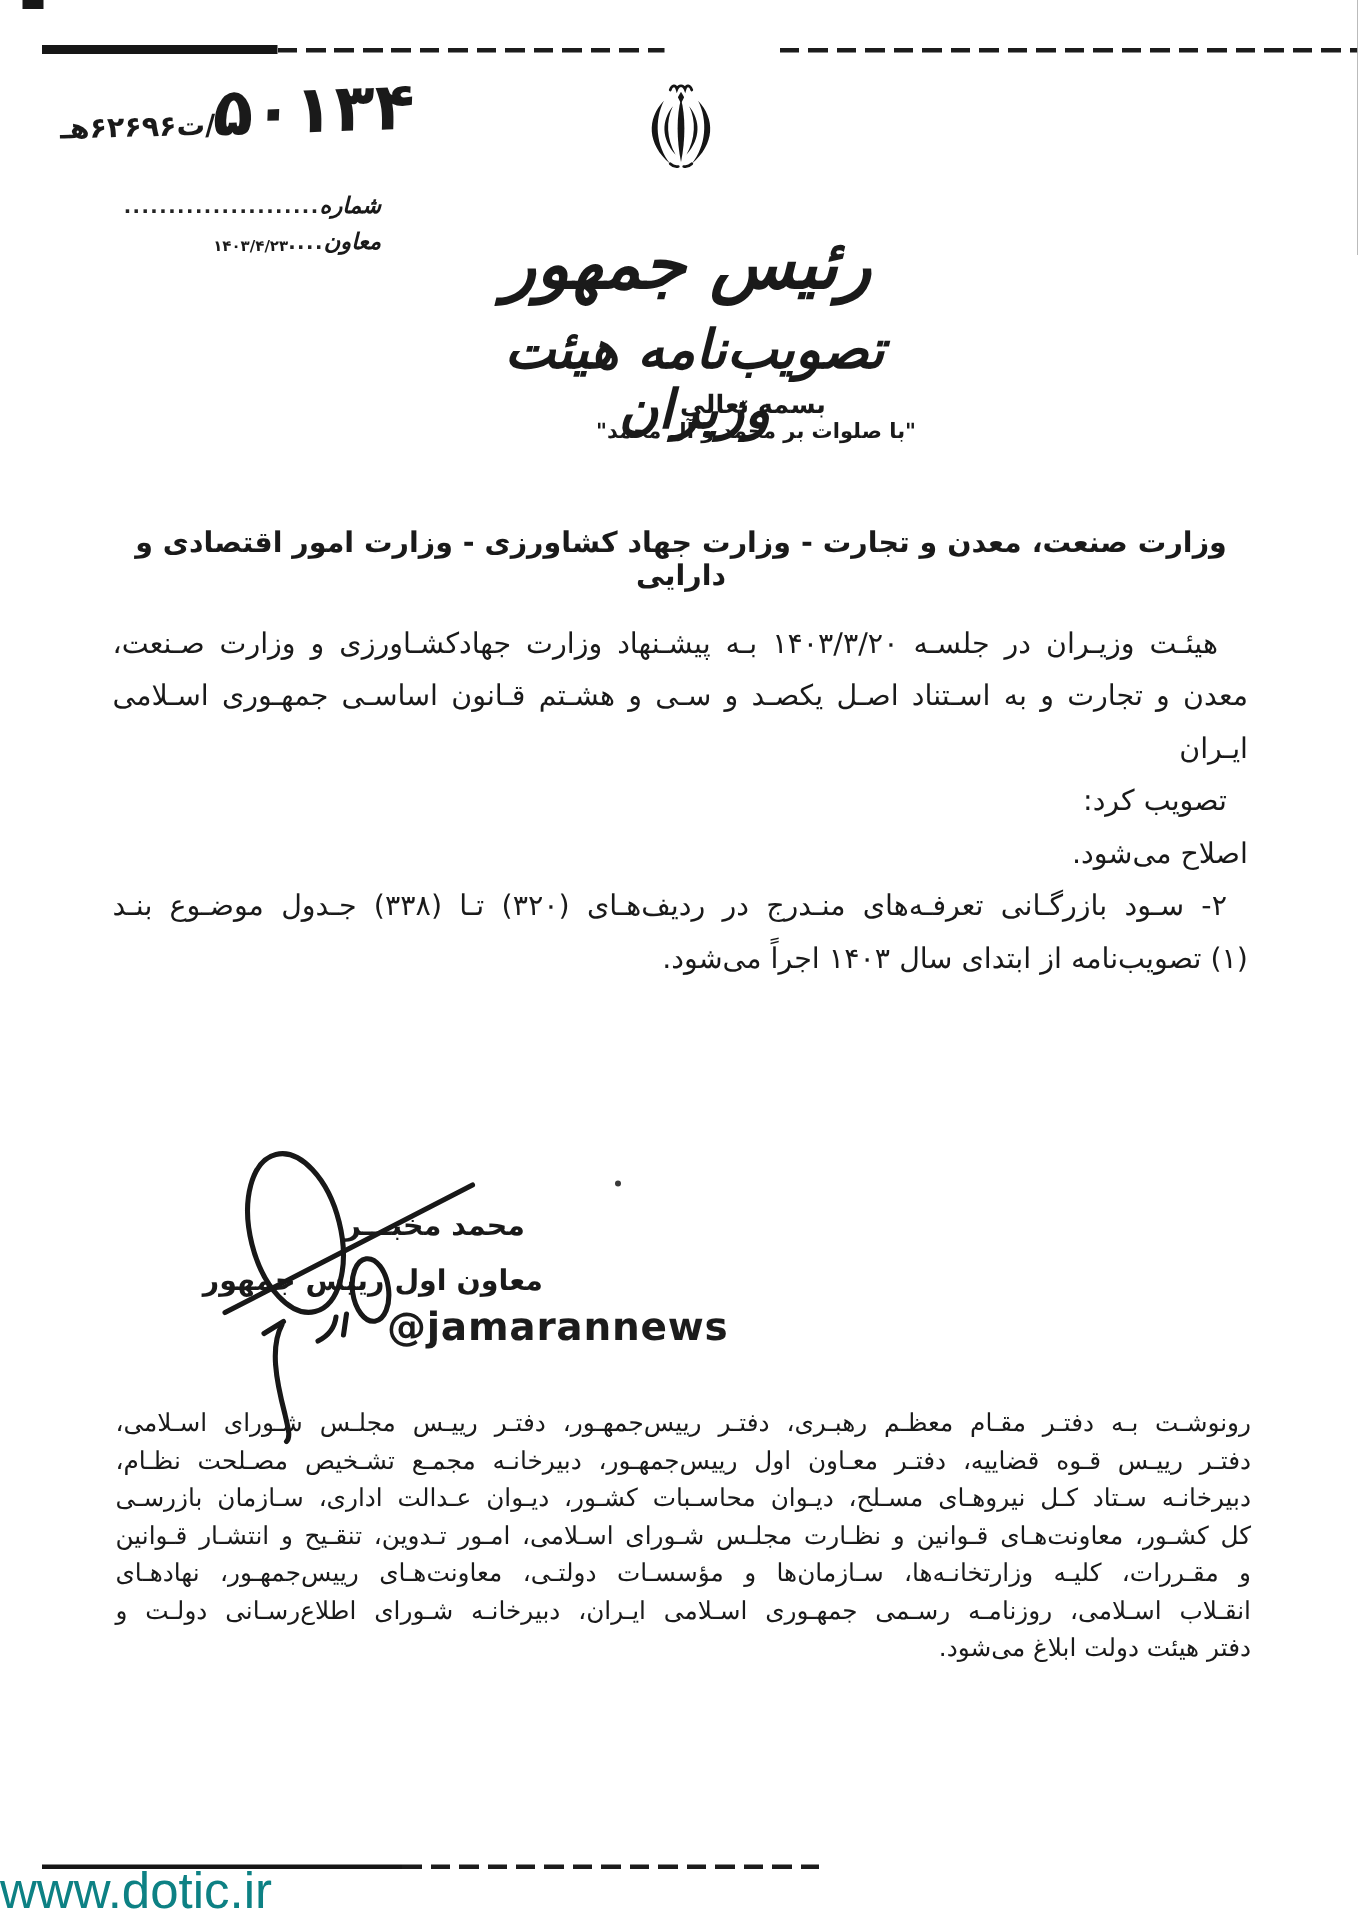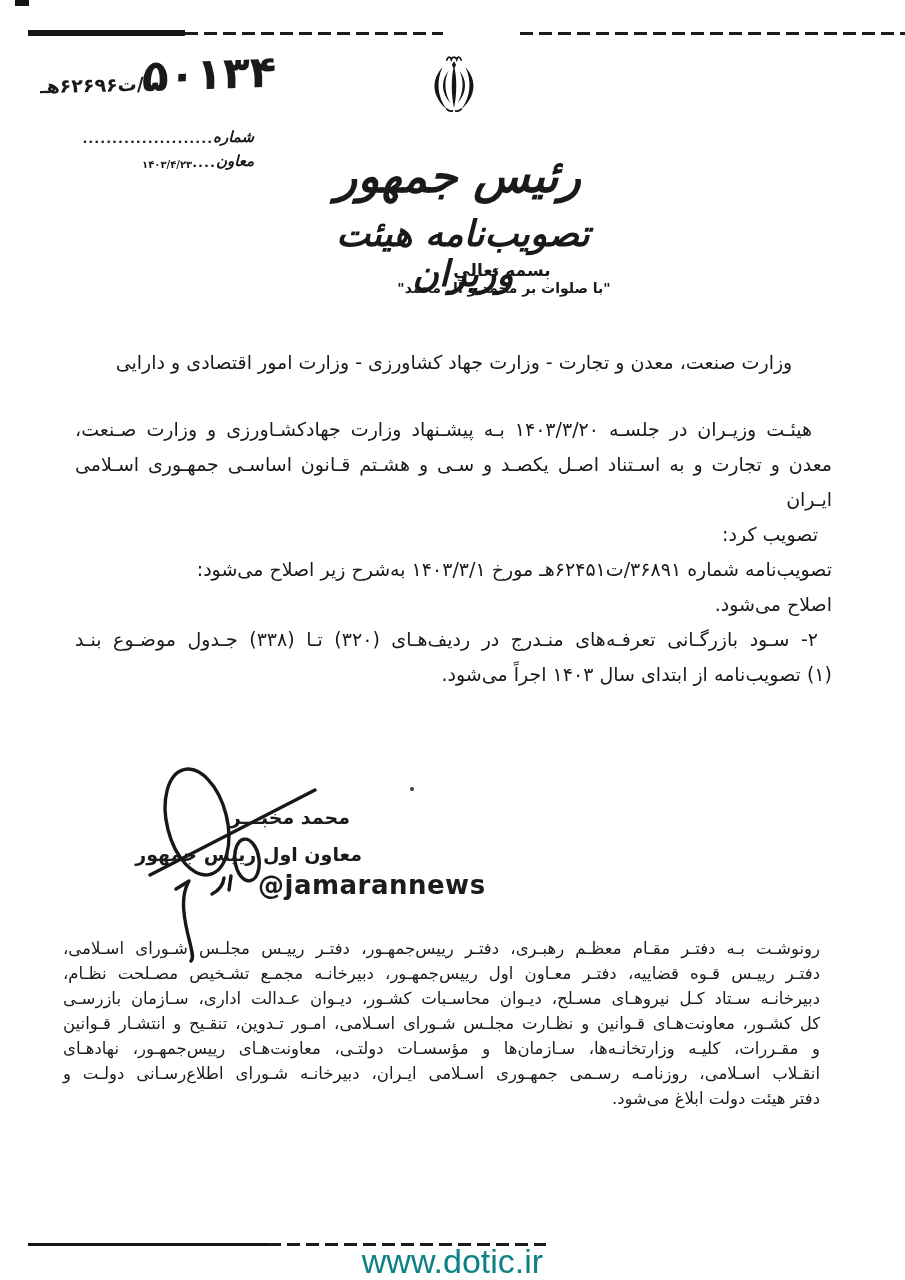--- a/index.html
+++ b/index.html
@@ -20,36 +20,36 @@
   .fieldrow .leader{flex:0 1 auto;overflow:hidden;font-size:13px;letter-spacing:1px;white-space:nowrap;color:#222;}
   .fieldrow .val{font-size:10px;white-space:nowrap;text-align:center;}
   
   .lh{position:absolute;text-align:center;font-weight:bold;}
   .lh-country{left:308px;top:121px;width:300px;font-size:16px;font-style:italic;}
   .lh-office{left:303px;top:144px;width:310px;font-size:46px;font-style:italic;line-height:64px;letter-spacing:-1px;}
   .lh-doctype{left:308px;top:214px;width:310px;font-size:36px;font-style:italic;line-height:40px;}
   .lh-besm{left:352px;top:260px;width:300px;font-size:17px;text-align:center;}
   .lh-salawat{left:354px;top:280px;width:300px;font-size:14px;}
   
-  .recipients{position:absolute;left:75px;top:351px;width:758px;text-align:center;font-weight:normal;font-size:19px;direction:rtl;}
+  .recipients{position:absolute;left:75px;top:351px;width:758px;text-align:center;font-weight:bold;font-size:19px;direction:rtl;}
   
   .bodytext{position:absolute;left:75px;top:412px;width:757px;font-size:19px;line-height:35px;direction:rtl;}
   .jl{text-align:justify;text-align-last:justify;}
   .rl{text-align:right;}
   .ind20{padding-right:20px;}
   .ind14{padding-right:14px;}
   
   .sig-name{position:absolute;right:555px;top:806px;font-size:19px;font-weight:bold;white-space:nowrap;direction:rtl;}
   .sig-title{position:absolute;right:543px;top:843px;font-size:19px;font-weight:bold;white-space:nowrap;direction:rtl;}
   .sig-watermark{position:absolute;left:258px;top:870px;font-size:26px;font-weight:bold;direction:ltr;color:#1c1c1c;letter-spacing:0.5px;}
   .sig-svg{position:absolute;left:128px;top:748px;}
   
-  .footer{position:absolute;left:63px;top:936px;width:757px;font-size:16.5px;line-height:25px;direction:rtl;}
+  .footer{position:absolute;left:77px;top:936px;width:757px;font-size:16.5px;line-height:25px;direction:rtl;}
   
-  .site{position:absolute;left:0;top:1243px;width:905px;text-align:center;direction:ltr;
+  .site{position:absolute;left:0;top:1243px;width:905px;direction:ltr;
         font-family:"Liberation Sans",sans-serif;font-size:34px;line-height:37px;}
   .emblem{position:absolute;left:424px;top:55px;}
 </style>
 </head>
 <body>
 
 <div class="page">
 
   <div class="seg" style="left:15px;top:0;width:14px;height:6px;"></div>
   <div class="seg" style="left:28px;top:30px;width:157px;height:6px;"></div>
@@ -86,21 +86,20 @@
   <div class="lh lh-doctype">تصویب‌نامه هیئت وزیران</div>
   <div class="lh lh-besm">بسمه تعالی</div>
   <div class="lh lh-salawat">"با صلوات بر محمد و آل محمد"</div>
 
   <div class="recipients">وزارت صنعت، معدن و تجارت - وزارت جهاد کشاورزی - وزارت امور اقتصادی و دارایی</div>
 
   <div class="bodytext">
     <div class="jl ind20">هیئـت وزیـران در جلسـه ۱۴۰۳/۳/۲۰ بـه پیشـنهاد وزارت جهادکشـاورزی و وزارت صـنعت،</div>
     <div class="jl">معدن و تجارت و به اسـتناد اصـل یکصـد و سـی و هشـتم قـانون اساسـی جمهـوری اسـلامی ایـران</div>
     <div class="rl ind14">تصویب کرد:</div>
-    <div class="rl">تصویب‌نامه شماره ۳۶۸۹۱/ت۶۲۴۵۱هـ مورخ ۱۴۰۳/۳/۱ به‌شرح زیر اصلاح می‌شود:</div>
     <div class="rl">اصلاح می‌شود.</div>
     <div class="jl ind14">۲- سـود بازرگـانی تعرفـه‌های منـدرج در ردیف‌هـای (۳۲۰) تـا (۳۳۸) جـدول موضـوع بنـد</div>
     <div class="rl">(۱) تصویب‌نامه از ابتدای سال ۱۴۰۳ اجراً می‌شود.</div>
   </div>
 
   <div class="sig-name">محمد مخبـــر</div>
   <div class="sig-title">معاون اول رییس جمهور</div>
   <div class="sig-watermark">@jamarannews</div>
 
   <svg class="sig-svg" width="190" height="215" viewBox="0 0 190 215">

